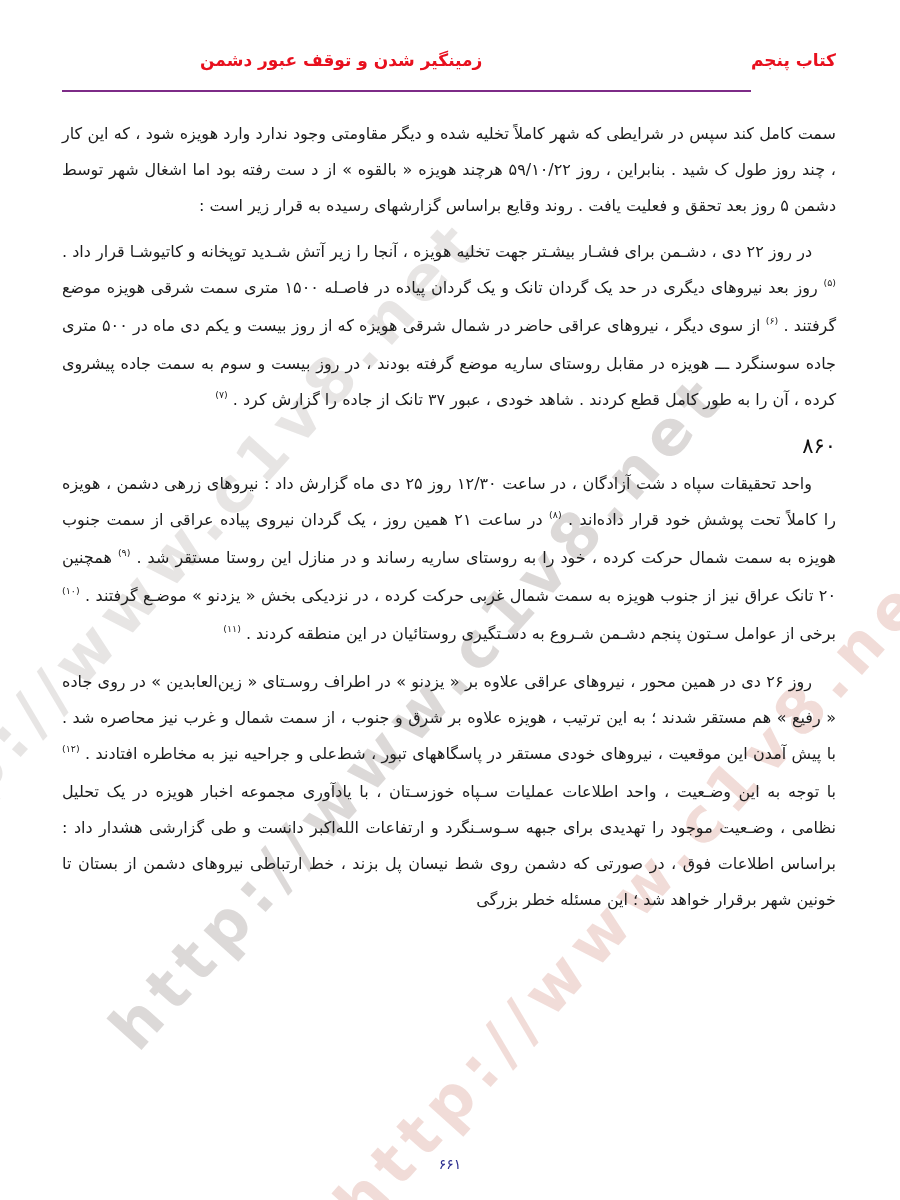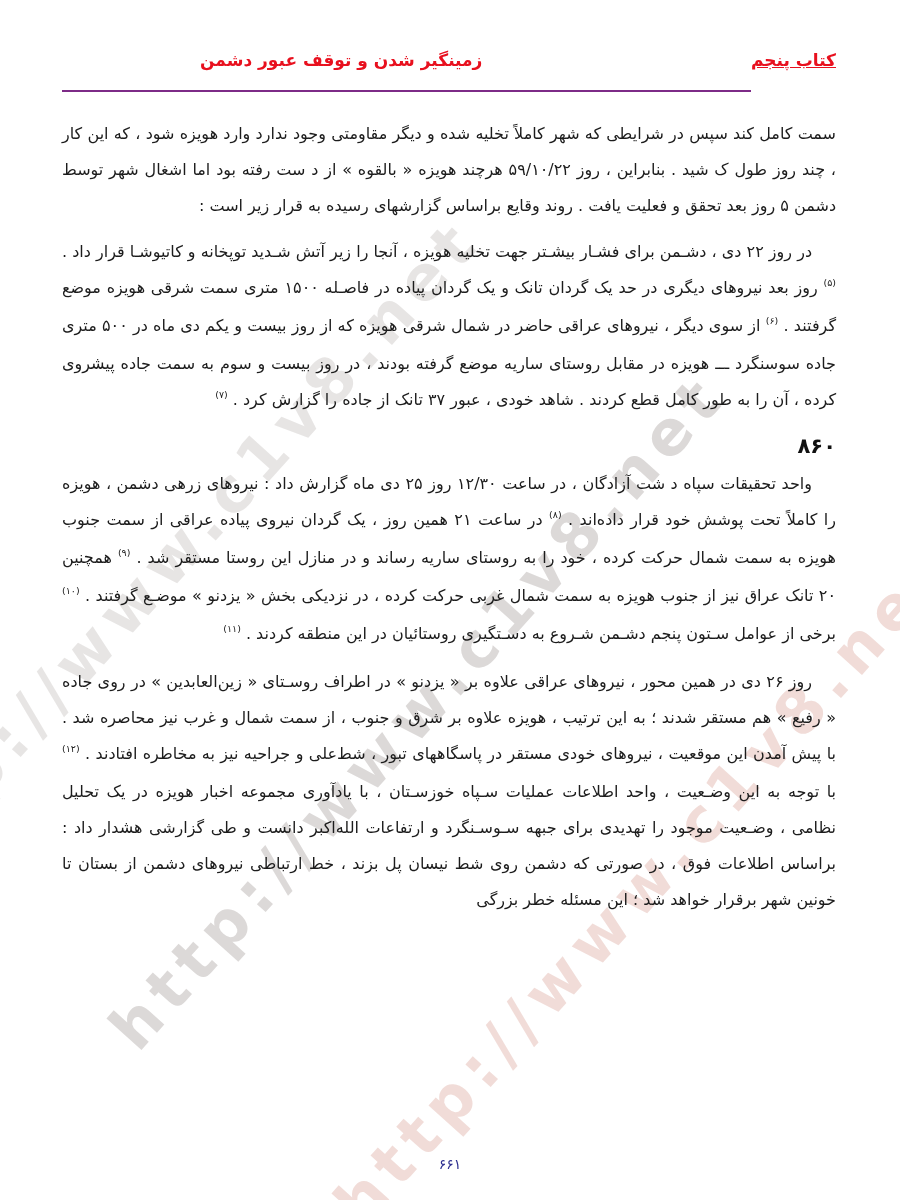--- a/index.html
+++ b/index.html
@@ -39,21 +39,21 @@
     z-index: 1;
     box-sizing: border-box;
   }
   .hdr {
     position: relative;
     height: 26px;
     color: #e8101e;
     font-weight: bold;
     font-size: 17px;
   }
-  .hdr .book   { position: absolute; right: 0; top: 0; text-decoration: underline; }
+  .hdr .book   { position: absolute; right: 0; top: 0; }
   .hdr .chap   { position: absolute; left: 138px; top: 0; }
   .rule {
     height: 2px;
     background: #7d2b87;
     margin-top: 14px;
     margin-left: 0;
     margin-right: 85px;
   }
   
   .bodytext { margin-top: 24px; color: #1c1c1c; }
@@ -66,21 +66,21 @@
   .para.indent { text-indent: 24px; }
   .fn {
     font-size: 9.5px;
     position: relative;
     top: -7px;
     letter-spacing: 0;
     white-space: nowrap;
   }
   .sec-num {
     font-size: 21px;
-    font-weight: bold;
+    font-weight: normal;
     margin: 2px 0 4px 0;
     line-height: 32px;
     text-align: start;
     color: #111;
   }
   .footer {
     position: absolute;
     left: 0; right: 0;
     bottom: 28px;
     text-align: center;

